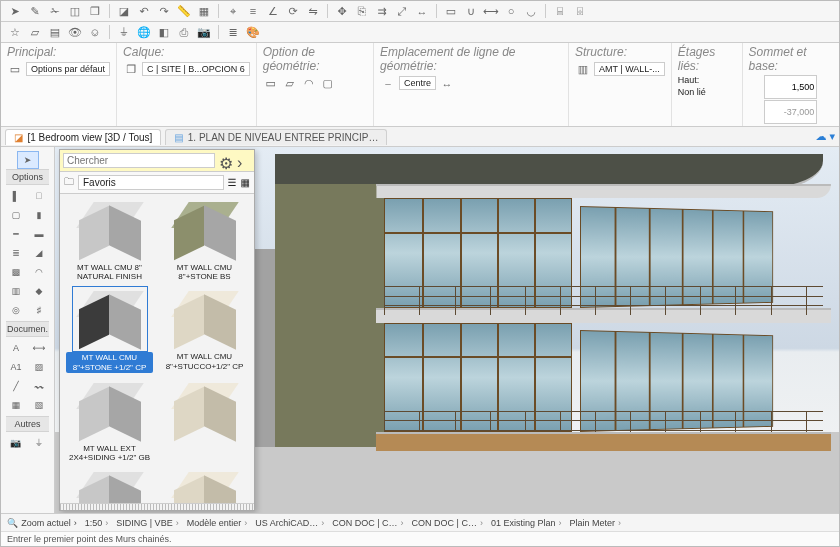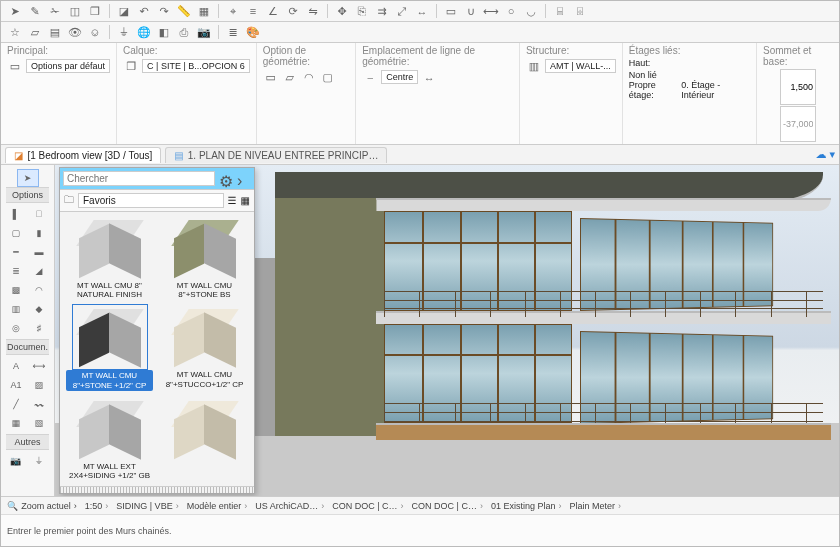--- a/index.html
+++ b/index.html
@@ -5,24 +5,24 @@
 * { box-sizing: border-box; margin: 0; padding: 0; font-family: -apple-system, "Helvetica Neue", Arial, sans-serif; }
 html, body { width: 840px; height: 547px; overflow: hidden; background: #fff; color: #222; }
 .root { display: flex; flex-direction: column; width: 840px; height: 547px; border: 1px solid #bbb; }
 
 .toolbar { display: flex; align-items: center; gap: 4px; padding: 2px 6px; border-bottom: 1px solid #ccc; background: #f6f6f6; }
 .toolbar .ico, .iconbtn { width: 16px; height: 16px; display: inline-flex; align-items: center; justify-content: center; font-size: 11px; color: #666; }
 .vsep { width: 1px; height: 14px; background: #ccc; margin: 0 2px; }
 
 .optsbar { display: flex; align-items: stretch; border-bottom: 1px solid #ccc; background: #fbfbfb; font-size: 9px; }
 .optsbar .grp { display: flex; flex-direction: column; padding: 2px 6px; border-right: 1px solid #e2e2e2; }
-.optsbar .grp .title { color: #888; font-size: 10px; margin-bottom: 2px; }
+.optsbar .grp .title { color: #888; font-size: 12px; margin-bottom: 2px; font-style: italic; }
 .optsbar .grp .row { display: flex; align-items: center; gap: 3px; }
 .optsbar .btn { border: 1px solid #ccc; background: #fff; padding: 1px 4px; font-size: 9px; white-space: nowrap; }
-.optsbar input { font-size: 9px; border: 1px solid #ccc; padding: 12px 2px; width: 36px; text-align: right; }
+.optsbar input { font-size: 9px; border: 1px solid #ccc; padding: 6px 2px; width: 53px; text-align: right; }
 
 .tabbar { display: flex; align-items: center; height: 20px; padding: 0 4px; background: #f3f3f3; border-bottom: 1px solid #ccc; font-size: 10px; }
 .tabbar .tab { display: flex; align-items: center; gap: 4px; padding: 2px 8px; border: 1px solid #d0d0d0; border-bottom: none; background: #fff; border-radius: 3px 3px 0 0; margin-right: 4px; }
 .tabbar .tab.inactive { background: #eee; color: #555; }
 .tabbar .cloud { margin-left: auto; color: #2b7fd6; display: flex; align-items: center; gap: 2px; font-size: 11px; }
 
 .body { flex: 1; display: flex; position: relative; overflow: hidden; background: #fff; }
 
 .toolbox { width: 54px; background: #f6f6f6; border-right: 1px solid #ccc; display: flex; flex-direction: column; align-items: center; padding-top: 4px; font-size: 9px; }
 .toolbox .hdr { width: 100%; text-align: center; padding: 2px 0; background: #e6e6e6; border-top: 1px solid #d3d3d3; border-bottom: 1px solid #d3d3d3; color: #444; }
@@ -39,21 +39,21 @@
 .wall-grey { background:#a2a2a2; }
 .slab { background:#d9d9d9; border-top: 2px solid #bbb; }
 .gw { position:absolute; background:linear-gradient(180deg,#7aa0b0 0%,#bcd4dc 50%,#7aa0b0 100%); border:1px solid #694a24; }
 .mullv { position:absolute; width:2px; background:#6b4c26; top:0; bottom:0; }
 .mullh { position:absolute; height:2px; background:#6b4c26; left:0; right:0; }
 .rail { position:absolute; height:1px; background:#5e4a32; left:0; right:0; }
 .post { position:absolute; width:1px; background:#5e4a32; top:0; bottom:0; }
 .roof { position:absolute; background:#4d5047; border-bottom:3px solid #bcbcbc; border-radius: 0 0 60px 0 / 0 0 30px 0; }
 
 .panel { position: absolute; left: 4px; top: 2px; width: 196px; bottom: 2px; background: #f3f3f3; border: 1px solid #aaa; box-shadow: 2px 2px 6px rgba(0,0,0,.2); display: flex; flex-direction: column; }
-.panel .srch { display: flex; align-items: center; gap: 4px; padding: 3px; border-bottom: 1px solid #ccc; background: #7dd3fc; }
+.panel .srch { display: flex; align-items: center; gap: 4px; padding: 3px; border-bottom: 1px solid #ccc; background: #fef9c3; }
 .panel .srch input { flex:1; font-size: 10px; border:1px solid #ccc; padding:1px 3px; background:#fff; }
 .panel .srch .gear { width:14px; height:14px; color:#555; }
 .panel .fav { display:flex; align-items:center; gap:4px; padding: 2px 4px; border-bottom:1px solid #ccc; background:#f8f8f8; font-size:10px; }
 .panel .fav .fld { flex:1; border:1px solid #ccc; background:#fff; padding:1px 4px; }
 .panel .grid { flex:1; overflow:auto; padding:6px; display:grid; grid-template-columns: repeat(2, 1fr); gap:8px; }
 .card { display:flex; flex-direction:column; align-items:center; gap:3px; }
 .card .label { font-size:8px; text-align:center; line-height:1.15; }
 .card .thumb { width:70px; height:60px; position:relative; }
 .card.sel .label { background:#2f7bd4; color:#fff; padding:1px 2px; border-radius:2px; }
 .card.sel .thumb::after { content:""; position:absolute; inset:-3px; border:1px solid #2f7bd4; }
@@ -64,21 +64,21 @@
 .iso .right { position:absolute; left:34px; top:13px; width:32px; height:40px; transform: skewY(26deg); }
 .iso .left { position:absolute; left:4px; top:13px; width:30px; height:40px; transform: skewY(-26deg); }
 .c-grey { background:#c7c7c7; } .c-grey-d { background:#a6a6a6; } .c-grey-l { background:#e0e0e0; }
 .c-olive { background:#8c8f6c; } .c-olive-l { background:#aab08f; }
 .c-cream { background:#ded7c5; } .c-cream-d { background:#c3bca9; } .c-cream-l { background:#efe9db; }
 .c-dark { background:#3b3b3b; }
 
 .statusbar { display:flex; align-items:center; gap:8px; height:18px; border-top:1px solid #ccc; background:#f5f5f5; font-size:9px; color:#444; padding:0 6px; overflow:hidden; }
 .statusbar .seg { display:flex; align-items:center; gap:3px; white-space:nowrap; }
 .statusbar .pop::after { content:" ›"; color:#888; }
-.hintbar { height:32px; background:#fbfbfb; border-top:1px solid #ddd; font-size:9px; color:#555; padding:0 6px; display:flex; align-items:center; }
+.hintbar { height:15px; background:#fbfbfb; border-top:1px solid #ddd; font-size:9px; color:#555; padding:0 6px; display:flex; align-items:center; }
 </style>
 </head>
 <body>
 
 <div class="root">
 
   <div class="toolbar" id="tb1">
       <span class="iconbtn">➤</span>
       <span class="iconbtn">✎</span>
       <span class="iconbtn">✁</span>
@@ -167,24 +167,20 @@
         <span class="iconbtn">▥</span>
         <span class="btn">AMT | WALL-...</span>
       </div>
     </div>
     <div class="grp">
       <span class="title">Étages liés:</span>
       <div class="row" style="flex-direction:column; align-items:flex-start; gap:0;">
         <div style="display:flex; gap:2px;flex-direction:column;">
             <span>Haut:</span>
             <span>Non lié</span>
-          </div>
-        <div style="display:flex; gap:2px;">
-            <span>Propre étage:</span>
-            <span>0. Étage - Intérieur</span>
           </div>
       </div>
     </div>
     <div class="grp" style="border-right:none;">
       <span class="title">Sommet et base:</span>
       <div class="row" style="flex-direction:column; gap:1px;">
         <input value="1,500" style="">
         <input readonly="" style="color: rgb(153, 153, 153);" value="-37,000">
       </div>
     </div>

